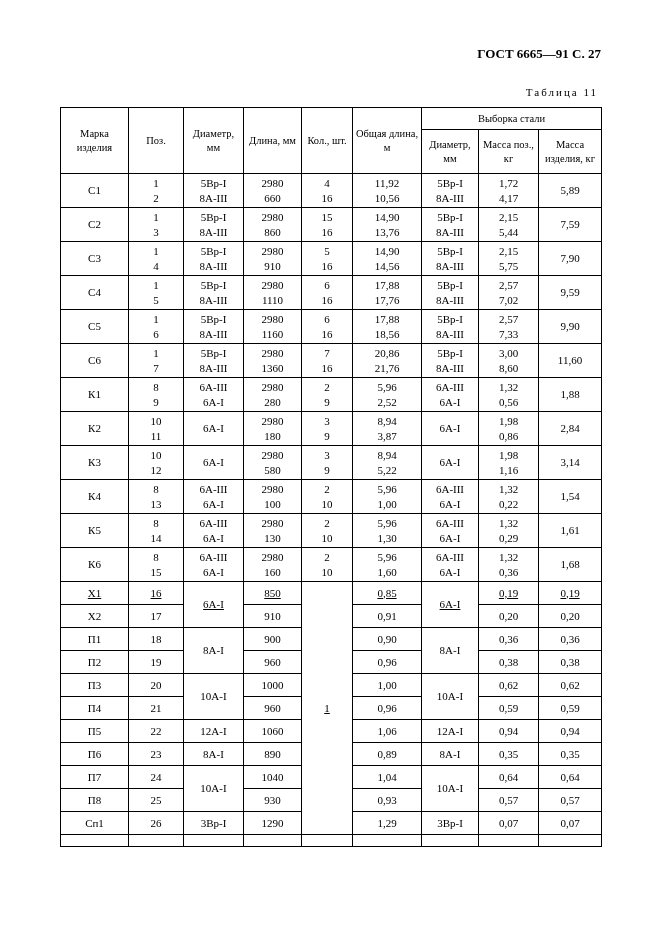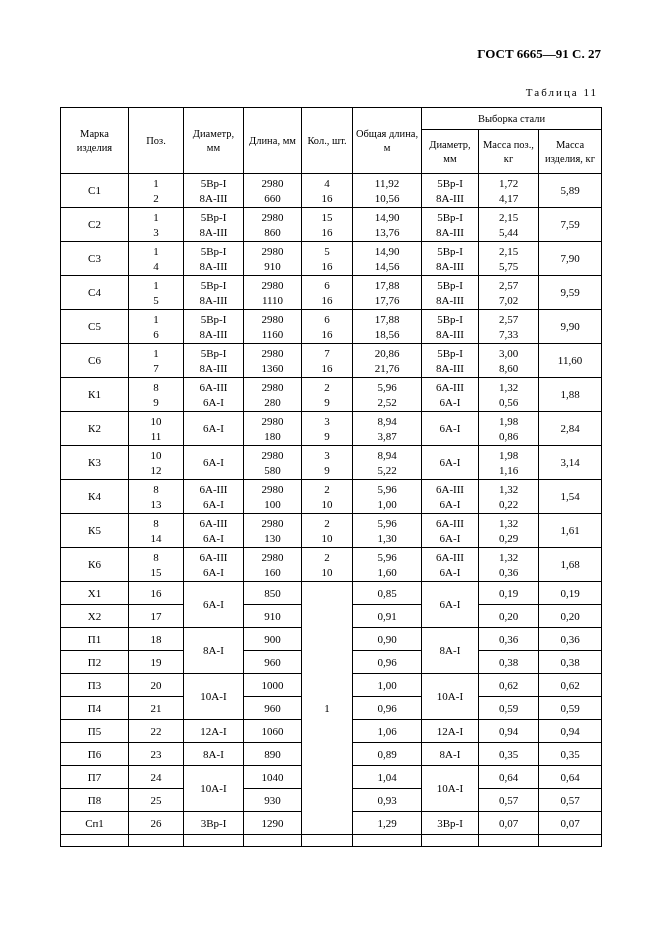--- a/index.html
+++ b/index.html
@@ -529,21 +529,21 @@
             <div>6А-I</div>
           </td>
           <td>
             <div>1,32</div>
             <div>0,36</div>
           </td>
           <td>
             <div>1,68</div>
           </td>
         </tr>
-        <tr style="height: 23px;">
+        <tr style="height: 23px; text-decoration: underline;">
           <td>
             <div>Х1</div>
           </td>
           <td>
             <div>16</div>
           </td>
           <td rowspan="2">
             <div>6А-I</div>
           </td>
           <td>

